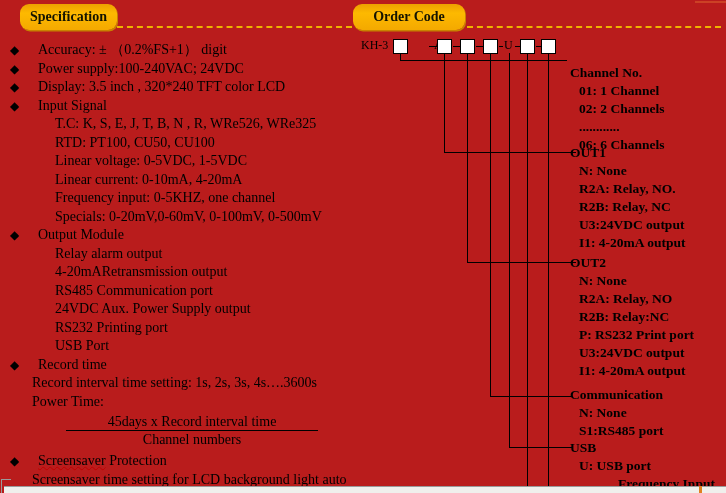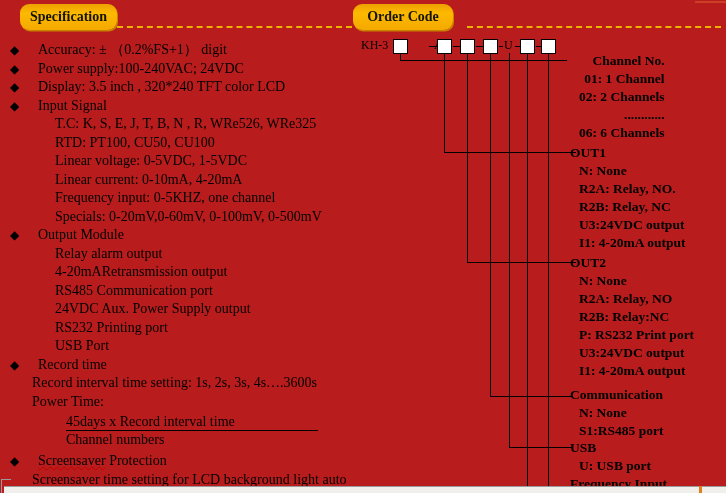--- a/index.html
+++ b/index.html
@@ -9,35 +9,35 @@
   }
   
   .tab-btn{
     position:absolute;height:26px;border-radius:9px;
     background:linear-gradient(180deg,#edA000 0%,#fdb900 35%,#f4a900 100%);
     box-shadow:1px 1.5px 0 #c88200;
     display:flex;align-items:center;justify-content:center;
     font-weight:bold;font-size:14px;color:#141400;
   }
   #spec-btn{left:20px;top:4px;width:97px;}
-  #order-btn{left:353px;top:4px;width:100px;}
+  #order-btn{left:353px;top:4px;width:112px;}
   .dashline{position:absolute;top:26px;height:0;border-top:2px dashed #eeb300;}
   #dash-left{left:117px;width:235px;}
   #dash-right{left:467px;width:254px;}
   #top-right-tick{position:absolute;left:695px;top:1px;width:31px;height:2px;background:#cc4125;}
 
   
   #spec-col{position:absolute;left:8px;top:41px;width:420px;font-size:14px;}
   .row{position:relative;line-height:18.5px;white-space:nowrap;}
   .row.b{padding-left:30px;}
   .row.s{padding-left:47px;}
   .row.s2{padding-left:24px;}
   .dm{position:absolute;left:2px;top:0;font-size:12px;line-height:18.5px;}
   .wavy{text-decoration-line:underline;text-decoration-style:wavy;text-decoration-color:#c00000;text-decoration-thickness:1px;}
-  #fraction{margin:2px 0 0 58px;width:252px;font-family:Liberation Serif, serif;}
+  #fraction{margin:2px 0 0 58px;width:252px;text-align:center;font-family:Liberation Serif, serif;}
   #fraction .num{line-height:17px;border-bottom:1px solid #000;}
   #fraction .den{line-height:17px;}
   .mt{margin-top:4px;}
 
   
   .code-txt{position:absolute;top:38px;font-size:12px;line-height:15px;}
   .code-box{position:absolute;top:39px;width:13px;height:13px;border:1px solid #000;background:#fff;}
   .code-dash{position:absolute;top:46px;height:1px;background:#000;}
 
   
@@ -126,21 +126,21 @@
   <div class="hline" style="left:444px;top:152px;width:132px;"></div>
   <div class="vline" style="left:467px;top:53px;height:210px;"></div>
   <div class="hline" style="left:467px;top:262px;width:109px;"></div>
   <div class="vline" style="left:490px;top:53px;height:344px;"></div>
   <div class="hline" style="left:490px;top:396px;width:82px;"></div>
   <div class="vline" style="left:509px;top:53px;height:395px;"></div>
   <div class="hline" style="left:509px;top:447px;width:63px;"></div>
   <div class="vline" style="left:527px;top:53px;height:433px;"></div>
   <div class="vline" style="left:548px;top:53px;height:433px;"></div>
 
-  <div class="sec" style="top:52px;text-align:right;">
+  <div class="sec" style="top:64px;">
     <div class="sh">Channel No.</div>
     <div class="so">01: 1 Channel</div>
     <div class="so">02: 2 Channels</div>
     <div class="so">............</div>
     <div class="so">06: 6 Channels</div>
   </div>
 
   <div class="sec" style="top:144px;">
     <div class="sh">OUT1</div>
     <div class="so">N: None</div>
@@ -164,21 +164,21 @@
     <div class="sh">Communication</div>
     <div class="so">N: None</div>
     <div class="so">S1:RS485 port</div>
   </div>
 
   <div class="sec" style="top:439px;">
     <div class="sh">USB</div>
     <div class="so">U: USB port</div>
   </div>
 
-  <div class="sec" style="top:475px;">
+  <div class="sec" style="top:475px;margin-left:48px;">
     <div class="sh">Frequency Input</div>
   </div>
 
   <div id="corner-mark"></div>
   <div id="bottom-bar"></div>
   <div id="bottom-tick"></div>
 
 </div>
 
 </body></html>

